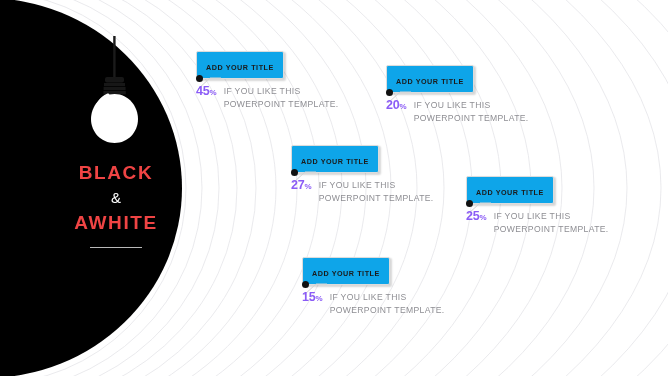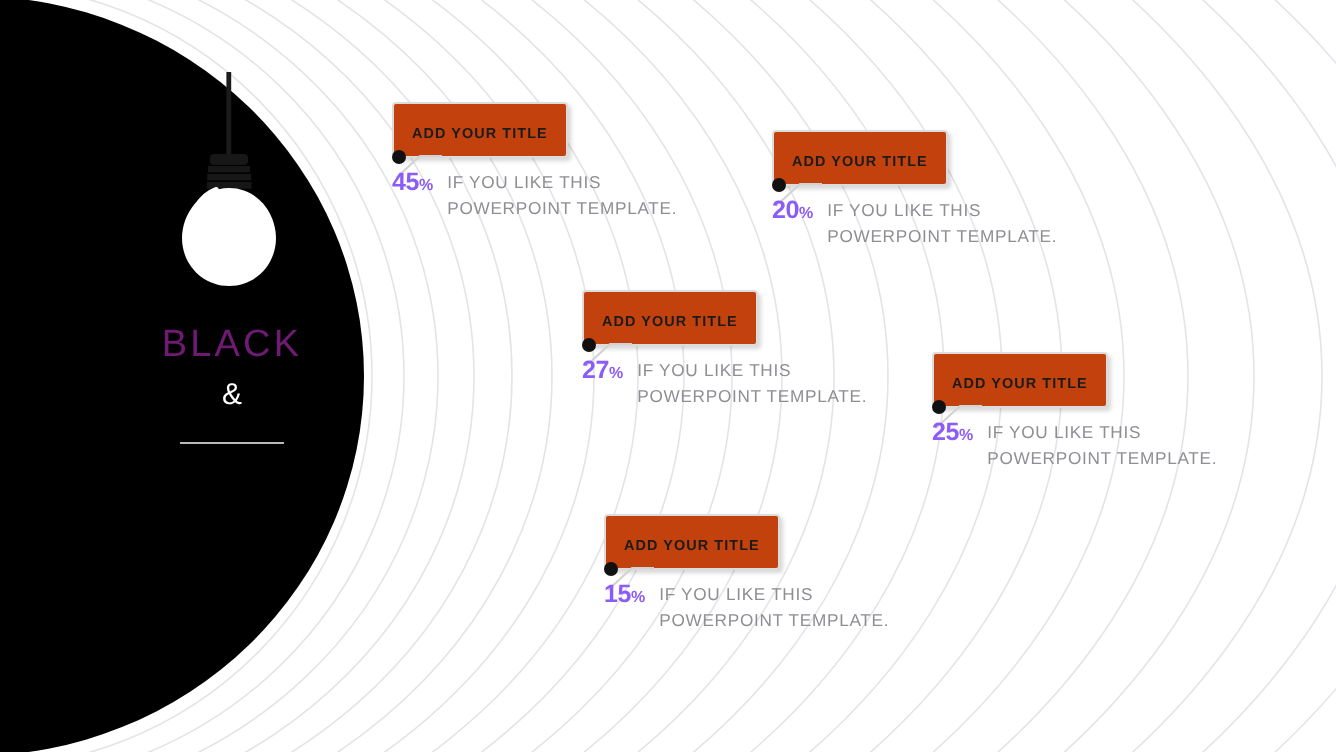--- a/index.html
+++ b/index.html
@@ -36,43 +36,43 @@
     position:absolute;
     left:36px; top:160px;
     width:160px;
     text-align:center;
     color:#ffffff;
   }
   #headline .hl-line {
     font-size:19px;
     letter-spacing:1.6px;
     line-height:26px;
-    font-weight:400;
-    color:#701a75;
+    font-weight:700;
+    color:#ef4444;
     white-space:nowrap;
   }
   #headline .hl-amp {
     font-size:15px;
     line-height:24px;
     letter-spacing:0;
     color:#ffffff;
   }
   #headline .hl-rule {
     width:52px; height:1px;
     background:#b9b9b9;
     margin:11px auto 0 auto;
   }
 
   
   .callout { position:absolute; }
 
   .bubble {
     position:relative;
     display:inline-block;
-    background:#c2410c;
+    background:#0ea5e9;
     border:1px solid #dcdcdc;
     border-radius:2px;
     padding:4px 9px 4px 9px;
     box-shadow:1.5px 1.5px 2px rgba(0,0,0,0.16);
     white-space:nowrap;
   }
   .bubble-text {
     font-size:7.2px;
     font-weight:bold;
     letter-spacing:0.55px;
@@ -174,20 +174,21 @@
     <rect x="19.6" y="51" width="22" height="3.2" fill="#171717"></rect>
     <rect x="19.4" y="55" width="22.4" height="3.4" fill="#171717"></rect>
 
     <path d="M30.6 58 C16 58 7 71 7 83 C7 96 17 107 30.6 107 C44 107 54 96 54 83 C54 71 45 58 30.6 58 Z" fill="#ffffff"></path>
     <path d="M24 59 C16 62 11 71 11 80" stroke="#ffffff" stroke-width="3" fill="none" stroke-linecap="round"></path>
   </svg>
 
   <div id="headline">
     <div class="hl-line">BLACK</div>
     <div class="hl-amp">&amp;</div>
+    <div class="hl-line">AWHITE</div>
     <div class="hl-rule"></div>
   </div>
 
   <div class="callout" style="left:196px; top:51px;">
     <div class="bubble">
       <span class="bubble-text">ADD YOUR TITLE</span>
       <svg class="tail" viewBox="0 0 26 12">
         <path d="M1 11 L13 0 L24 0" fill="none" stroke="#d2d2d2" stroke-width="1"></path>
       </svg>
     </div>

